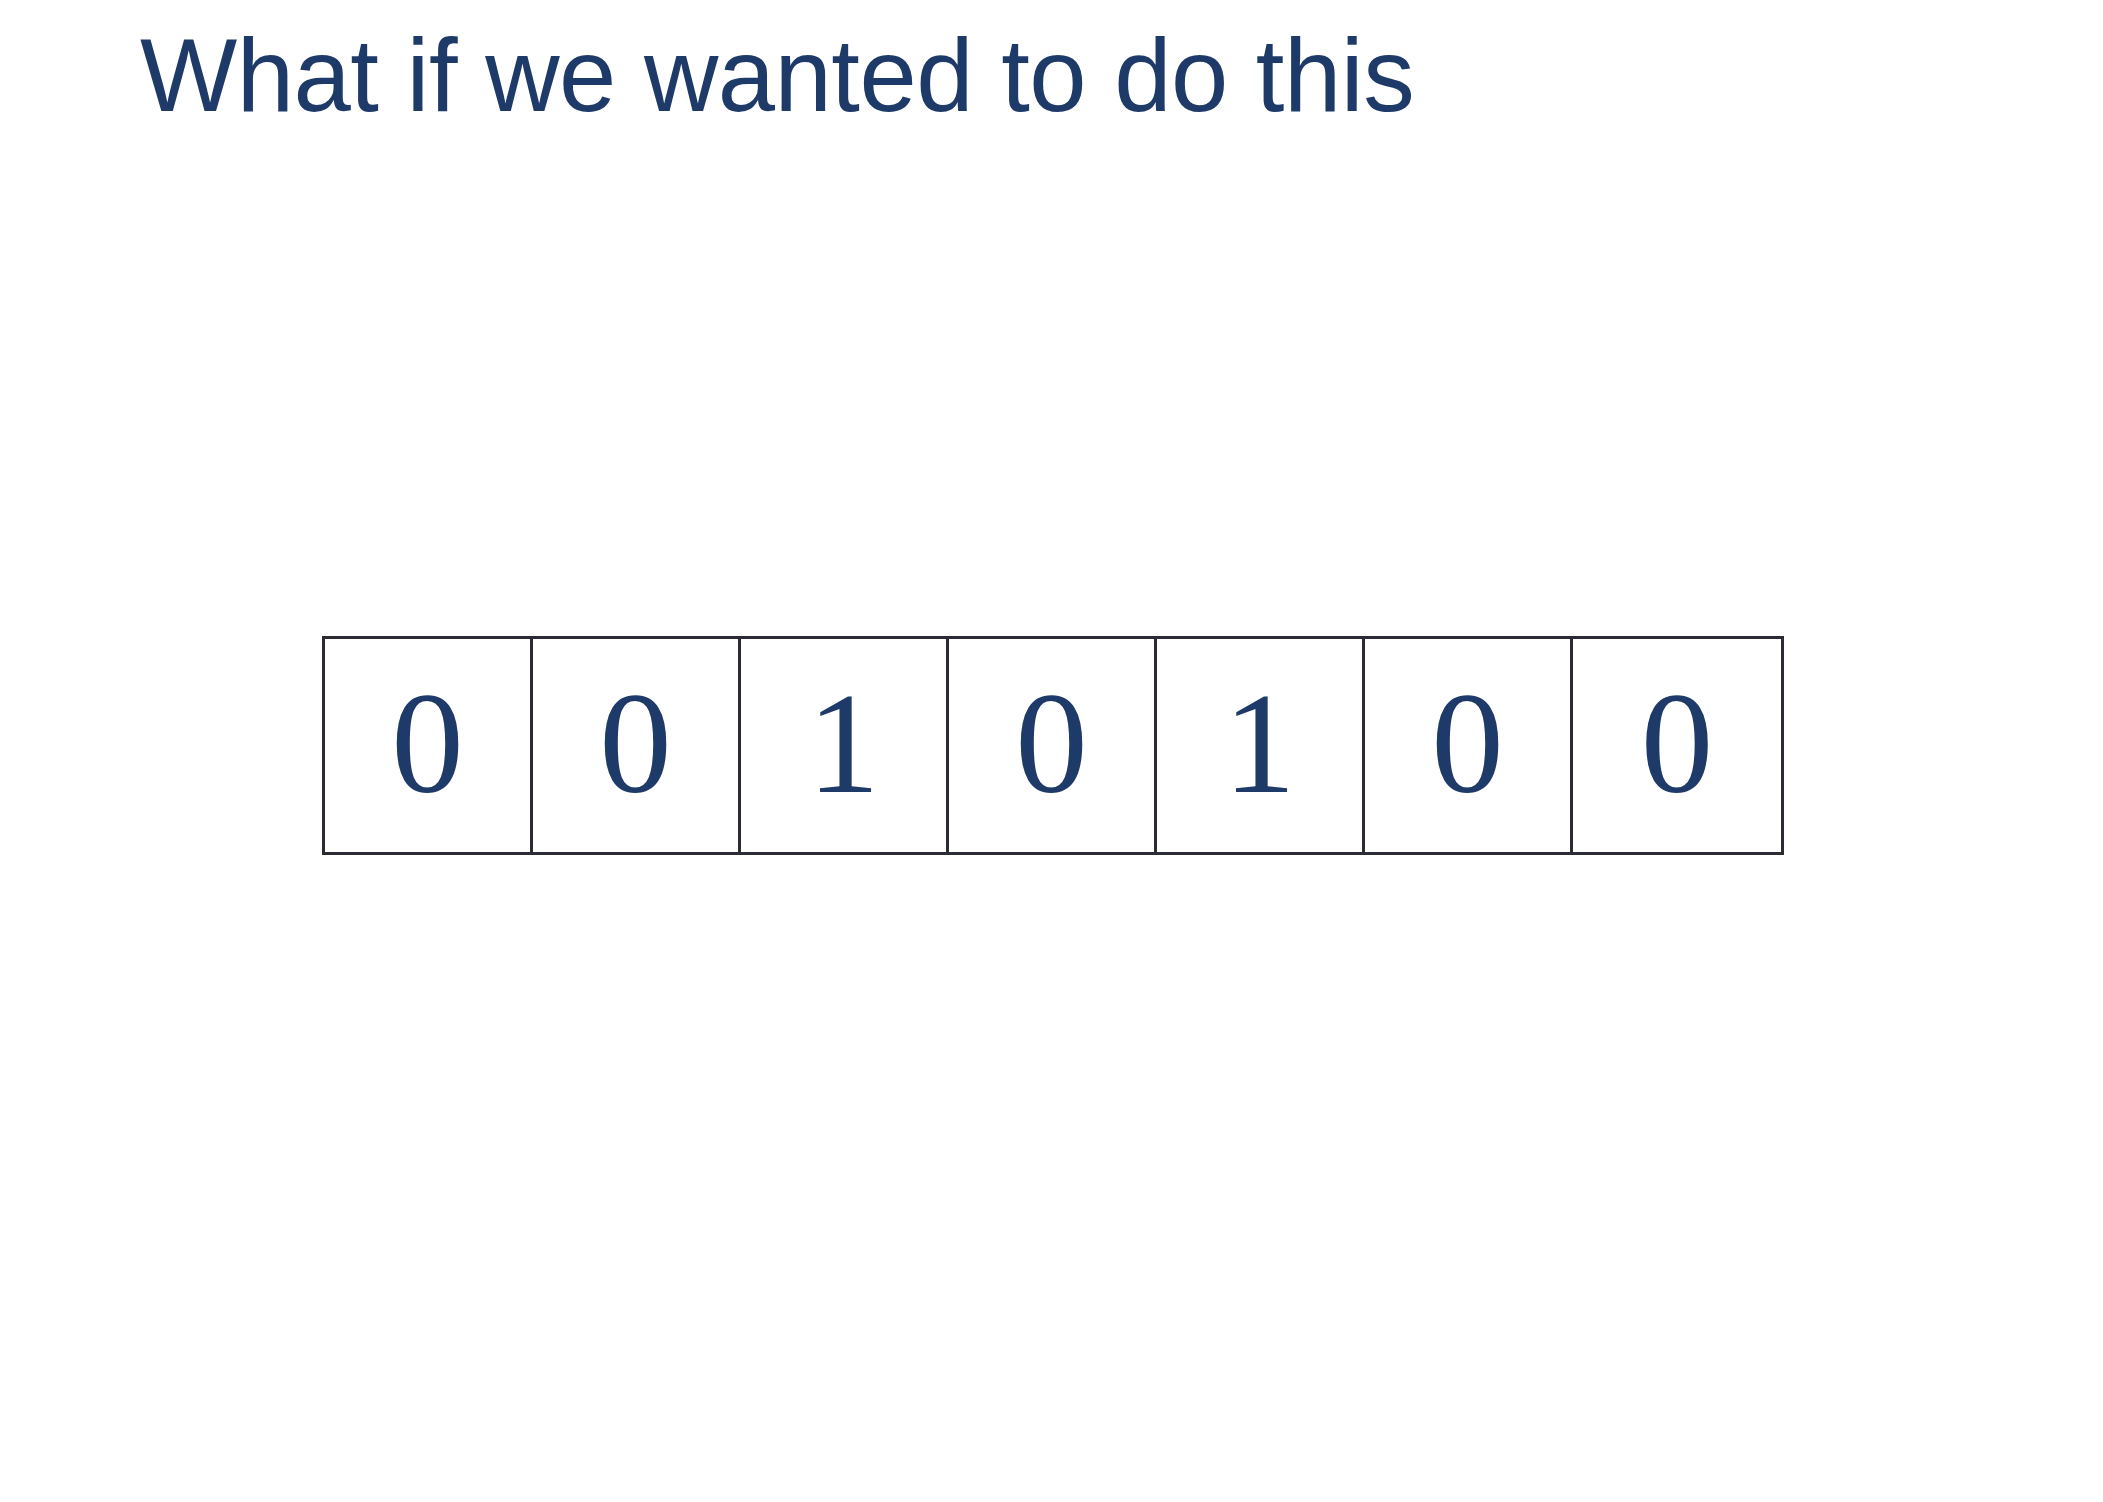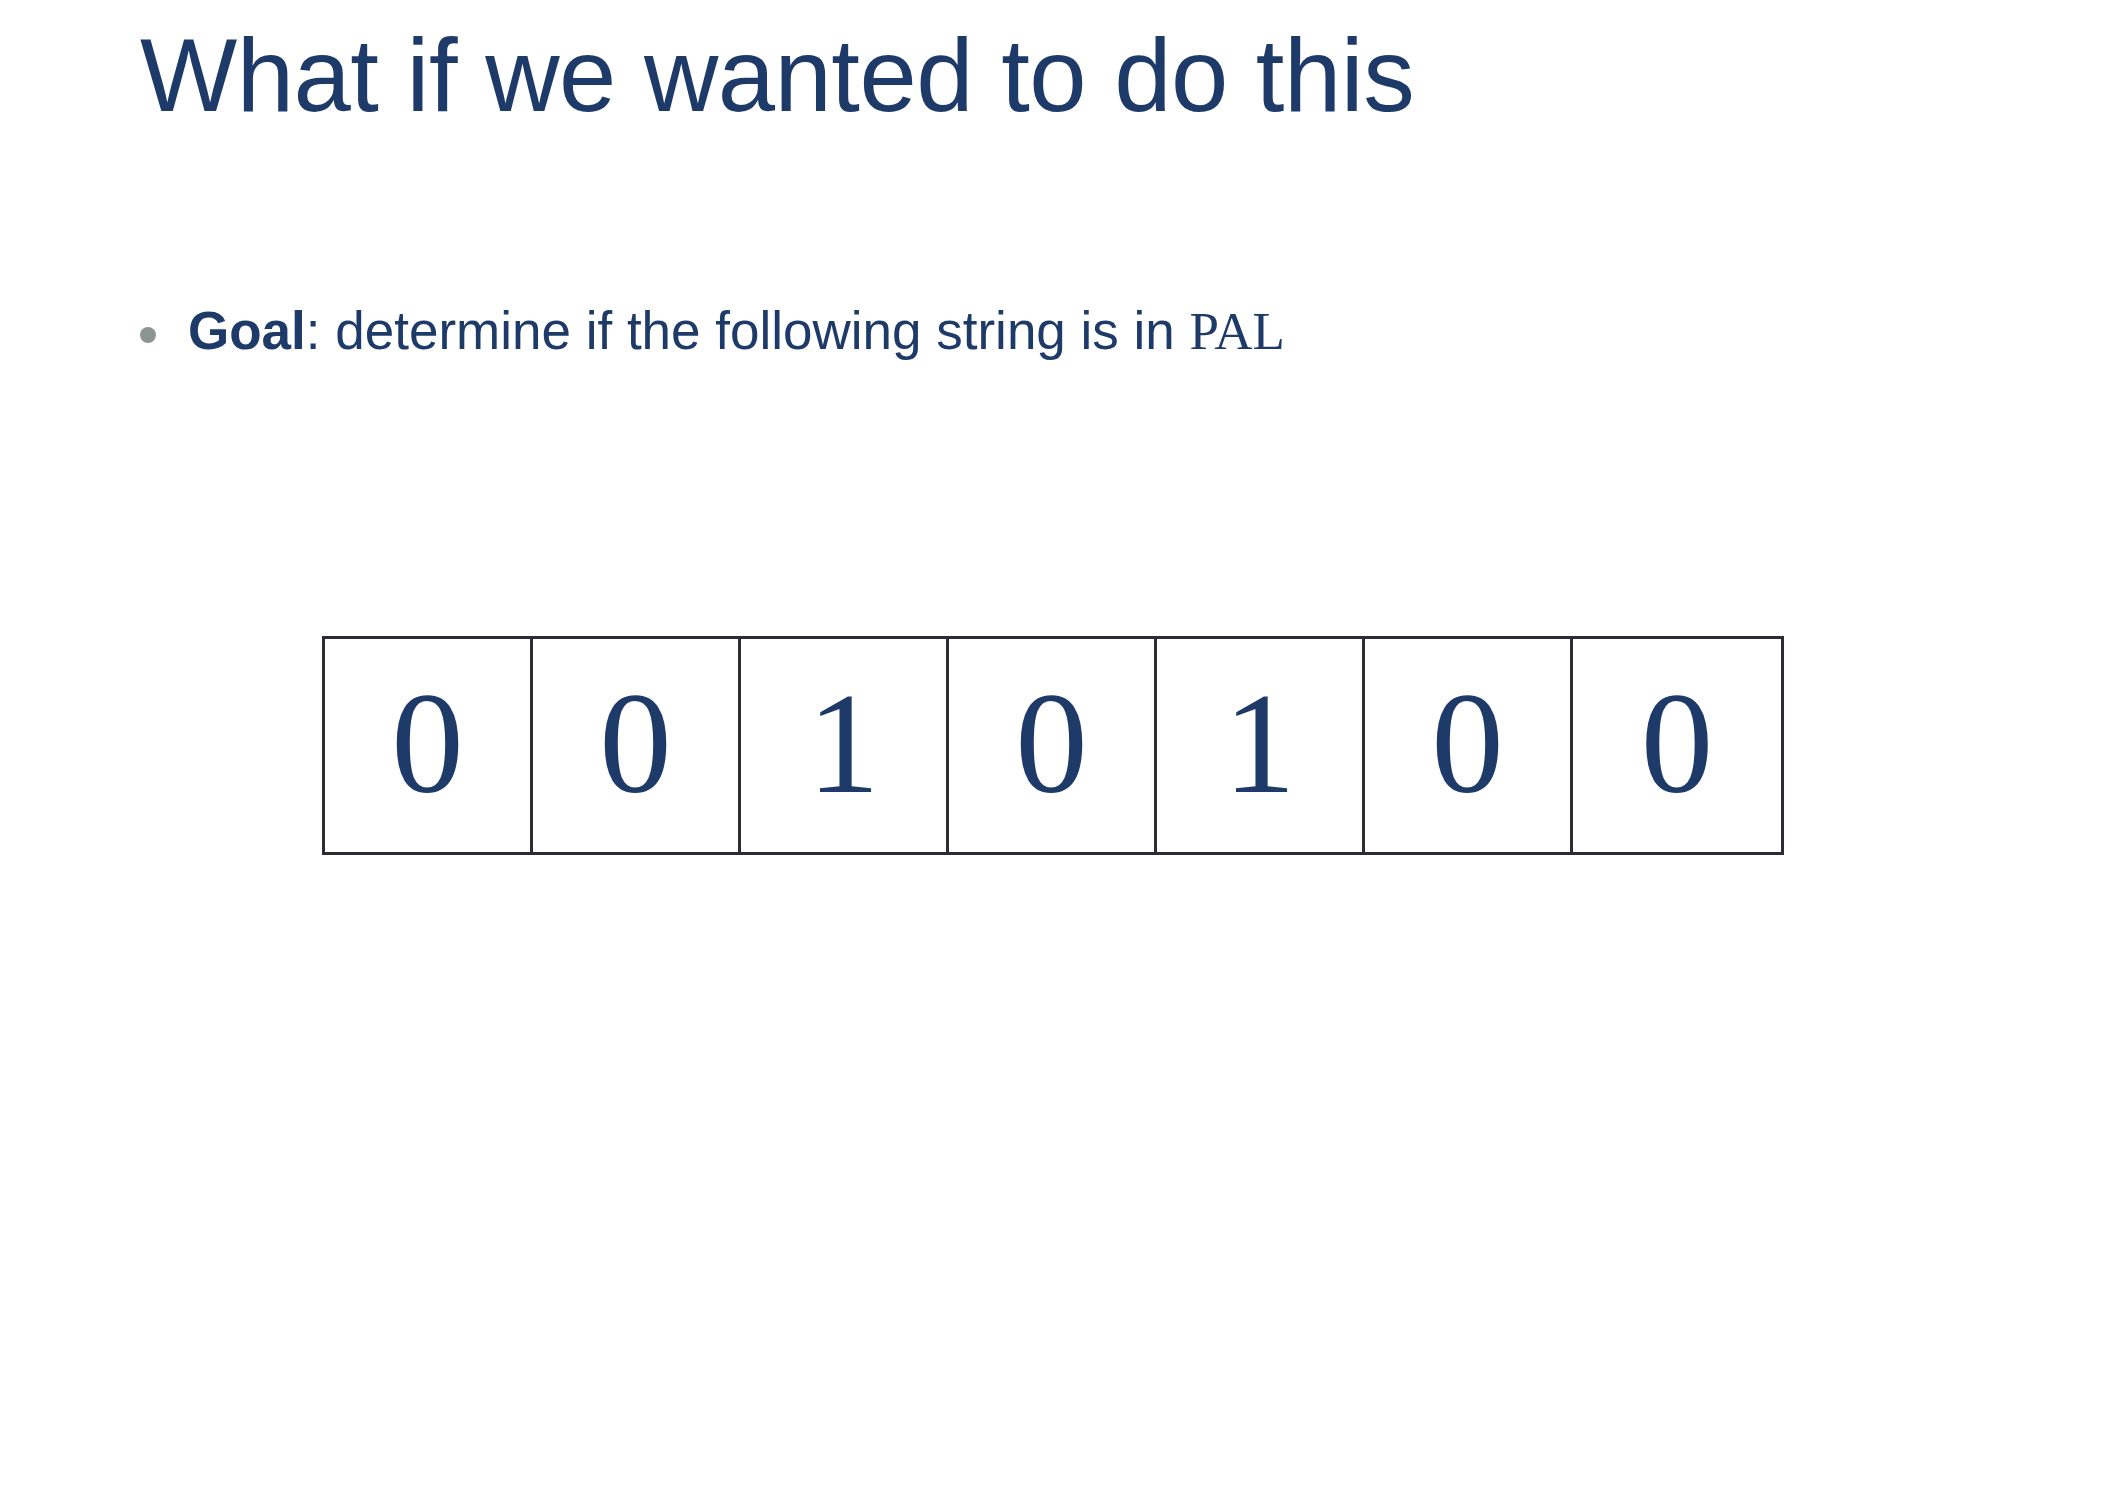--- a/index.html
+++ b/index.html
@@ -102,26 +102,20 @@
     transform: translateY(-2px);
   }
 </style>
 </head>
 <body>
 
 <div class="slide">
 
   <div class="slide-title">What if we wanted to do this</div>
 
-  <div class="bullet-row">
-    <span class="bullet-marker"></span>
-    <div class="bullet-text">
-      <span class="lead">Goal</span><span>: determine if the following string is in </span><span class="serif-term">PAL</span>
-    </div>
-  </div>
 
   <div class="tape">
     <div class="tape-cell">
       <span class="sym">0</span>
     </div>
     <div class="tape-cell">
       <span class="sym">0</span>
     </div>
     <div class="tape-cell">
       <span class="sym">1</span>

